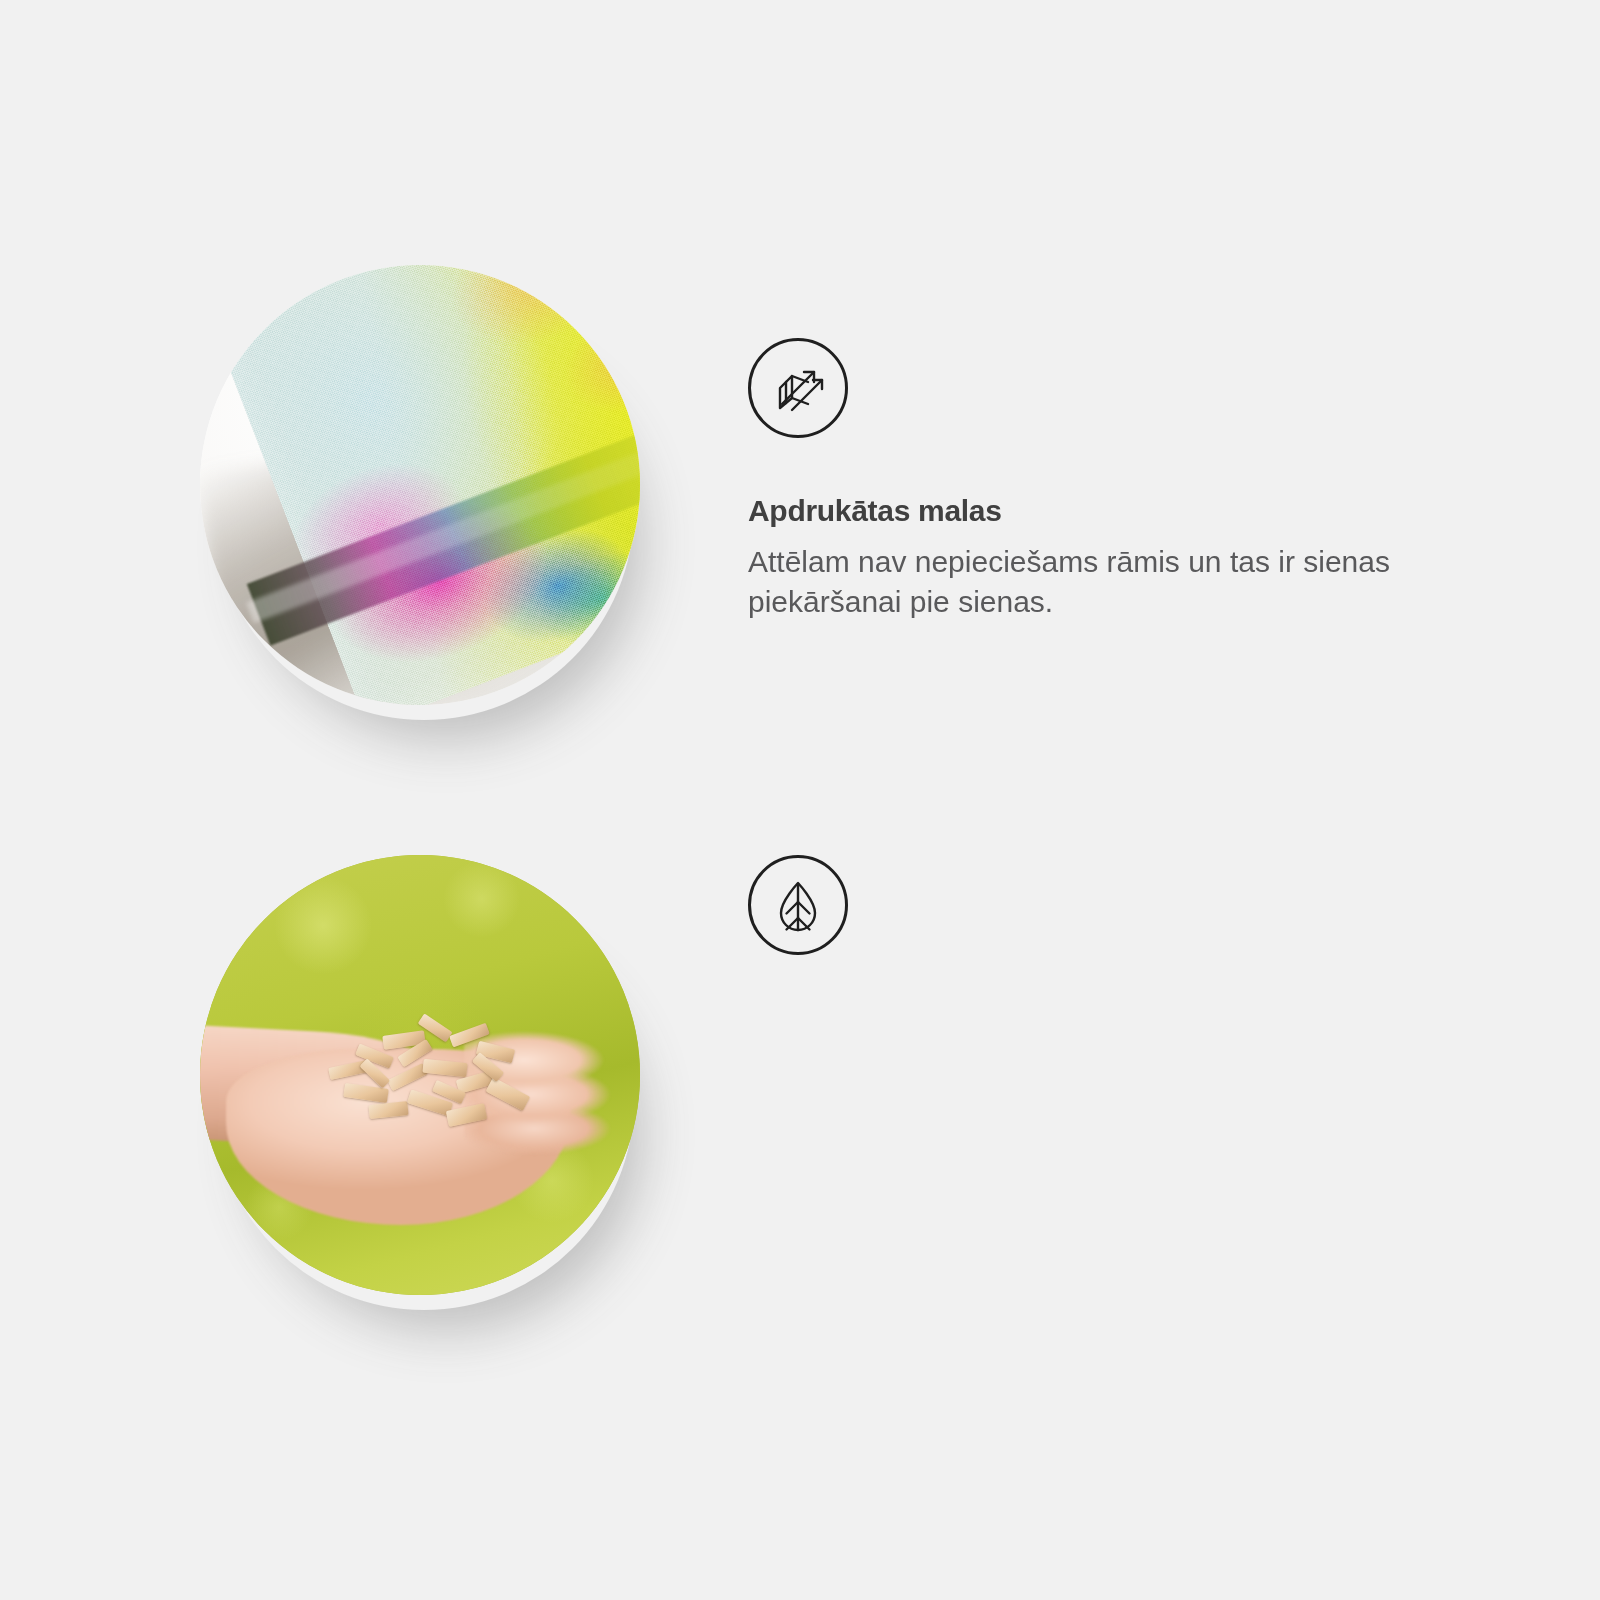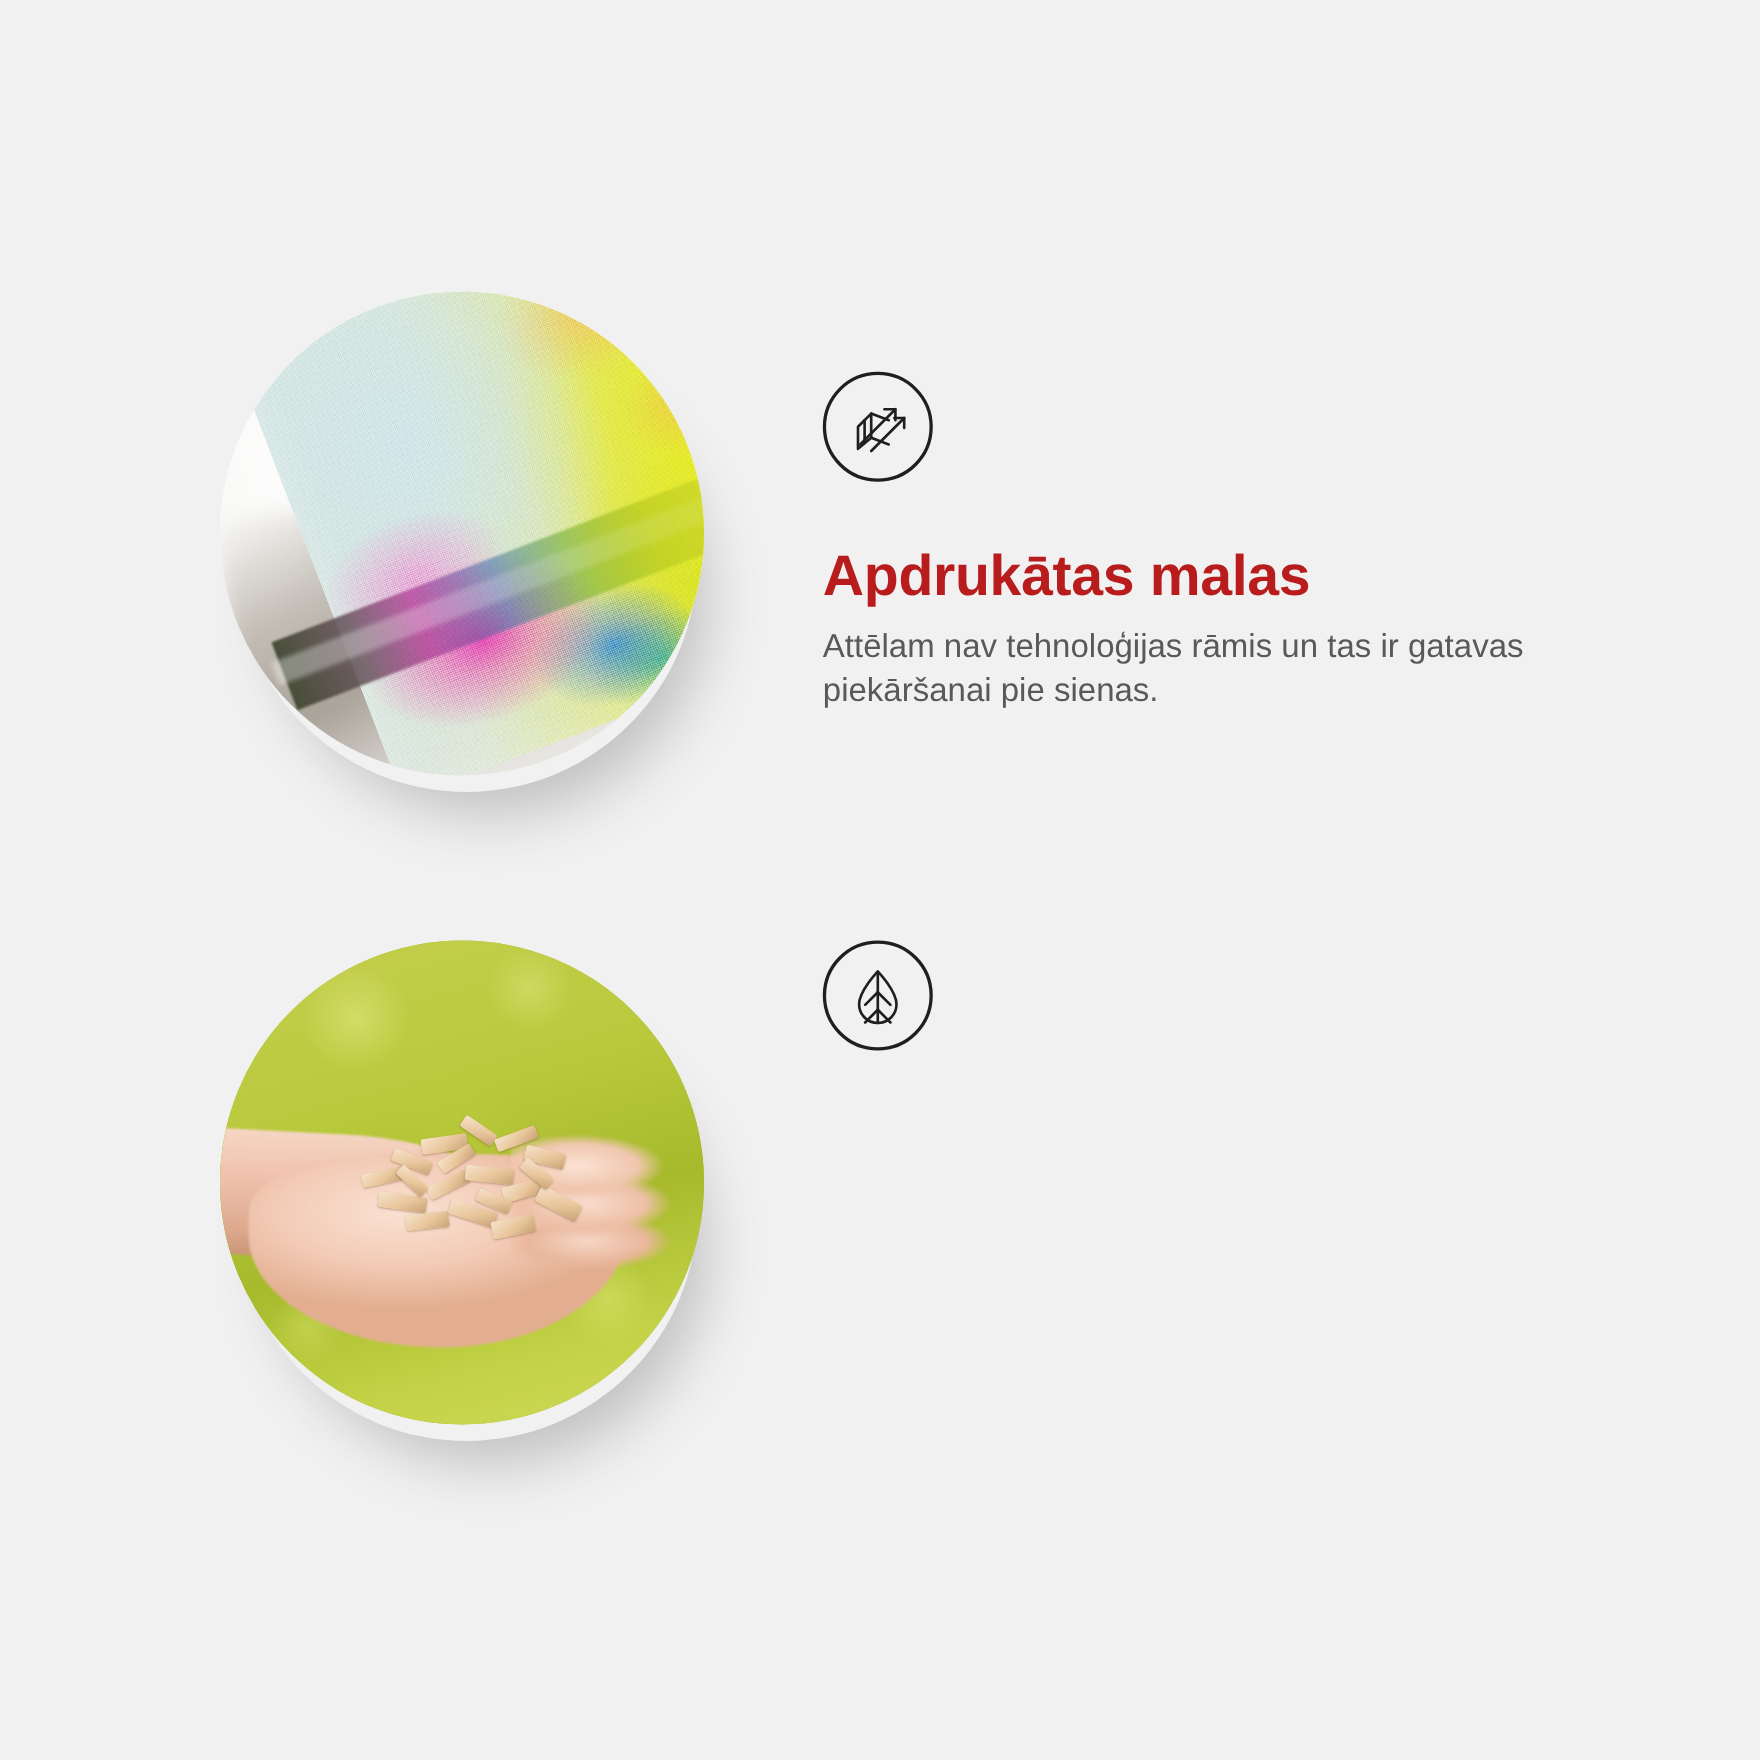--- a/index.html
+++ b/index.html
@@ -246,23 +246,23 @@
     box-sizing: border-box;
     display: flex;
     align-items: center;
     justify-content: center;
     margin-left: 8px;
   }
   #row-printed-edges .icon-badge { margin-top: 98px; }
   #row-eko .icon-badge { margin-top: 25px; }
 
   .feature-title {
-    font-size: 52px;
+    font-size: 30px;
     font-weight: bold;
-    color: #b91c1c;
+    color: #404040;
     letter-spacing: -0.3px;
     margin: 0;
     padding-left: 8px;
   }
   #row-printed-edges .feature-title { margin-top: 56px; }
   #row-eko .feature-title { margin-top: 52px; }
 
   .feature-desc {
     font-size: 30px;
     line-height: 1.33;
@@ -300,21 +300,21 @@
           <path d="M24 40 L40 46"></path>
           <path d="M24 18 L40 24"></path>
           <path d="M18 24 L18 45"></path>
           <path d="M14 46 L46 14"></path>
           <path d="M36 14 L46 14 L46 24"></path>
           <path d="M24 52 L54 22"></path>
           <path d="M45 22 L54 22 L54 31"></path>
         </svg>
       </div>
       <h2 class="feature-title">Apdrukātas malas</h2>
-      <p class="feature-desc">Attēlam nav tehnoloģijas rāmis un tas ir gatavas piekāršanai pie sienas.</p>
+      <p class="feature-desc">Attēlam nav nepieciešams rāmis un tas ir sienas piekāršanai pie sienas.</p>
     </div>
   </section>
 
   <section class="feature-row" id="row-eko">
 
     <div class="media-col">
       <div class="photo-shadow"></div>
       <div class="photo-circle eco-photo">
         <div class="grass-bg"></div>
         <div class="forearm"></div>

